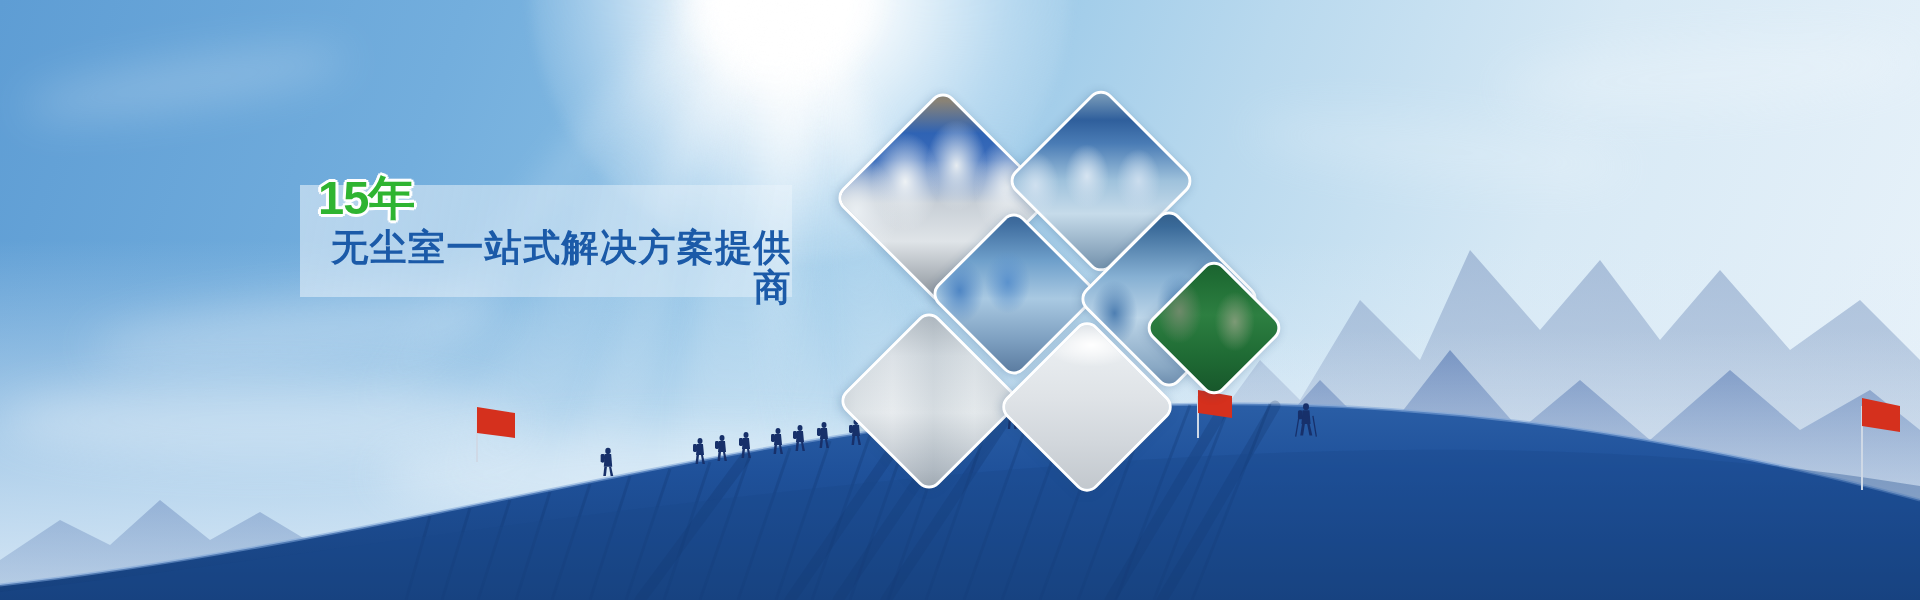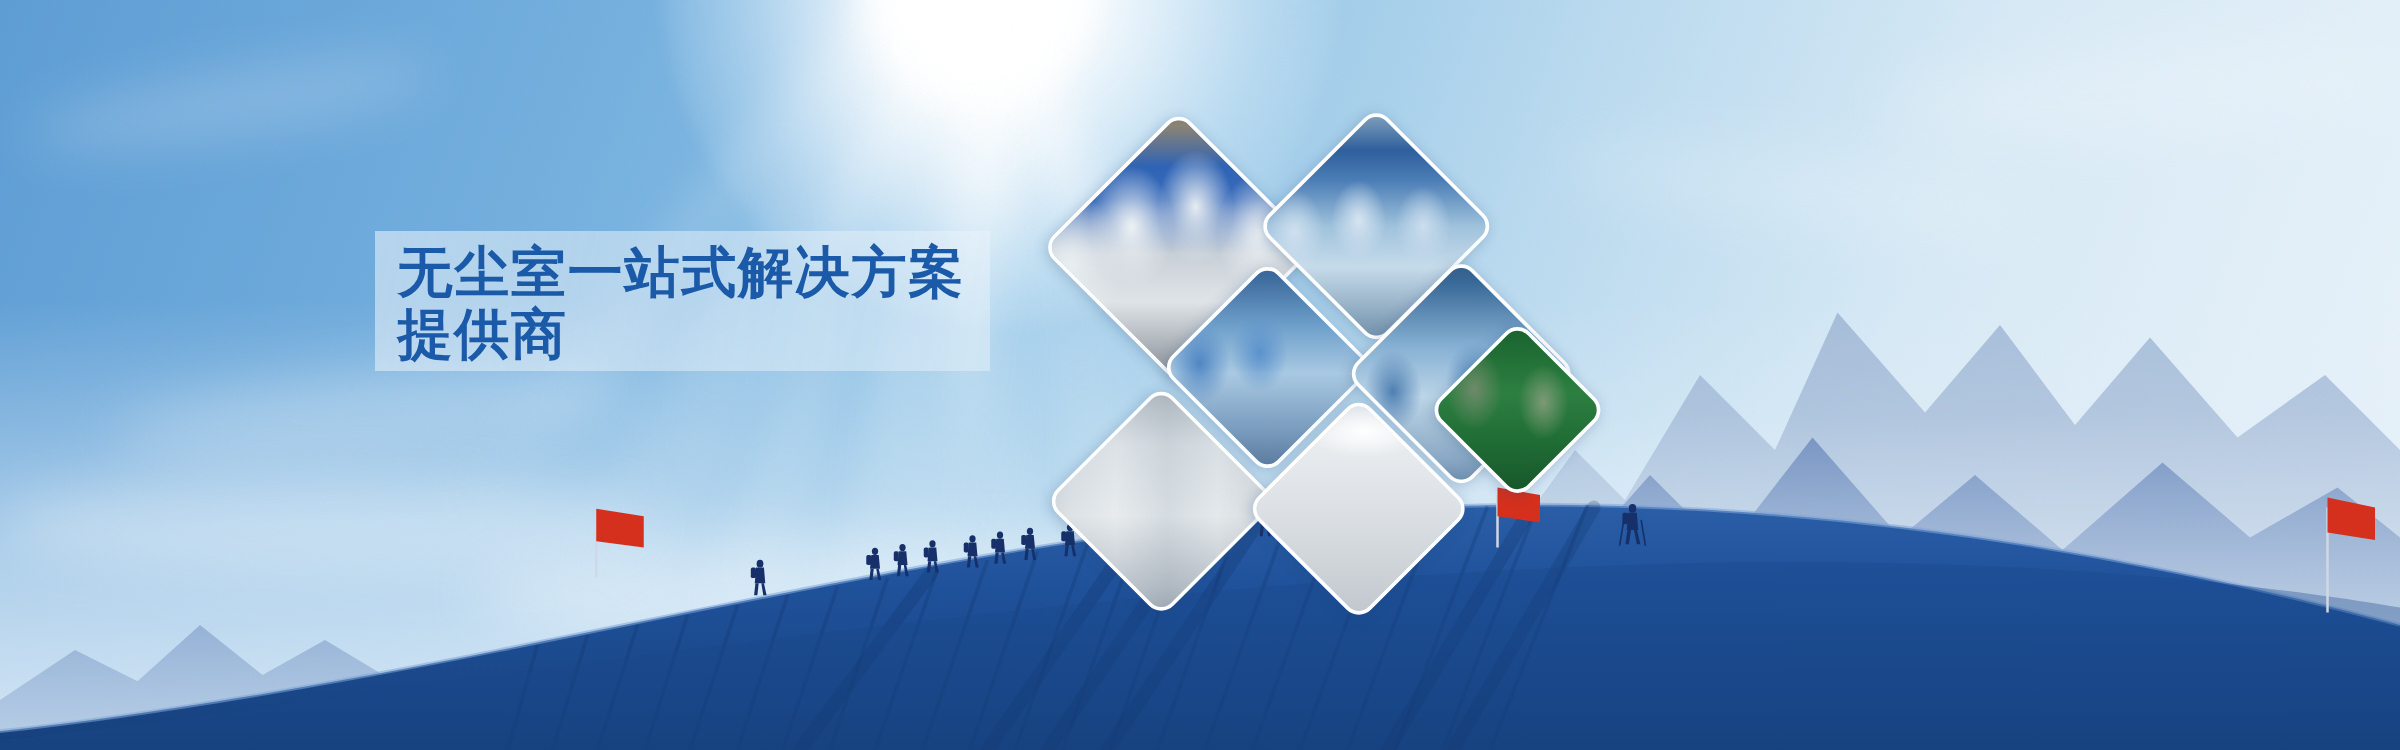--- a/index.html
+++ b/index.html
@@ -85,22 +85,22 @@
     text-shadow:
       -2px 0 #fff, 2px 0 #fff, 0 -2px #fff, 0 2px #fff,
       -2px -2px #fff, 2px -2px #fff, -2px 2px #fff, 2px 2px #fff,
       -3px 0 #fff, 3px 0 #fff, 0 -3px #fff, 0 3px #fff;
   }
   .ltxt{
     font-size:33px;font-weight:bold;color:#1b5aa8;
     letter-spacing:1.2px;margin-left:2px;
   }
   .line2{
-    font-size:44px;font-weight:bold;color:#1b5aa8;
-    letter-spacing:1.4px;margin-top:5px;line-height:1.1;
+    font-size:37px;font-weight:bold;color:#1b5aa8;
+    letter-spacing:1.4px;margin-top:5px;line-height:1.1;text-align:right;
   }
 
   
   .collage{position:absolute;left:845px;top:85px;width:440px;height:400px;}
   .dia{
     position:absolute;transform:rotate(45deg);
     border:3px solid #ffffff;border-radius:14px;overflow:hidden;
     box-shadow:0 2px 10px rgba(30,70,120,0.25);
     background:#cfe0ee;
   }
@@ -395,20 +395,21 @@
       </g>
       <g>
         <line x1="1826" y1="103" x2="1826" y2="150" stroke="#cfd9e6" stroke-width="0"></line>
       </g>
     </svg>
   </div>
 
   <div class="text-panel"></div>
   <div class="headline">
     <div class="line">
+      <span class="years">15年</span>
     </div>
     <div class="line2">无尘室一站式解决方案提供商</div>
   </div>
 
   <div class="collage">
 
     <div class="dia" style="left:20px;top:35px;width:150px;height:150px;">
       <div class="inner ph-assembly"></div>
     </div>
 

